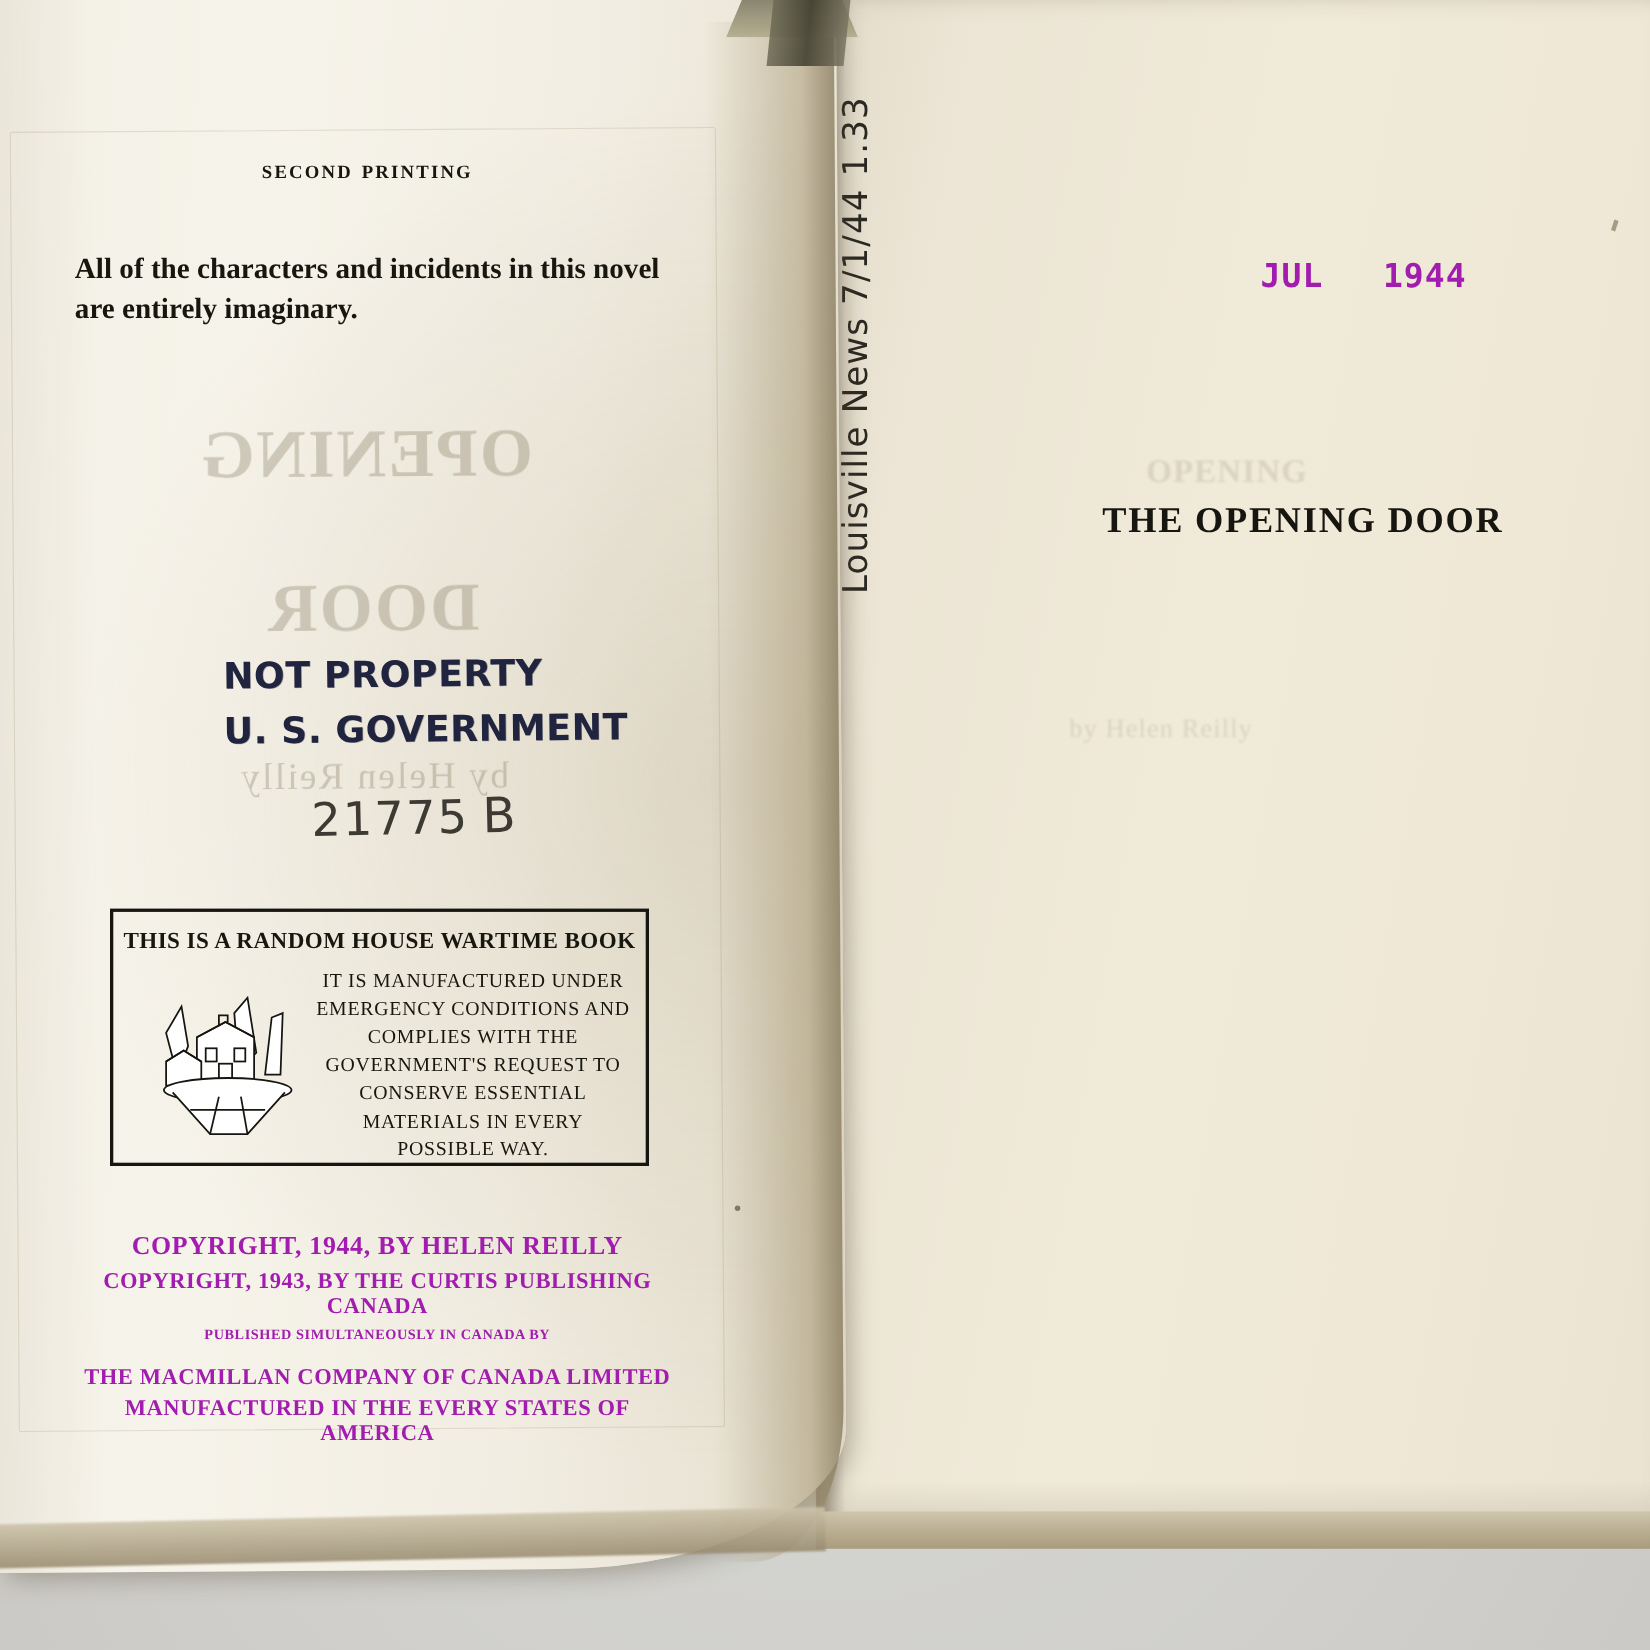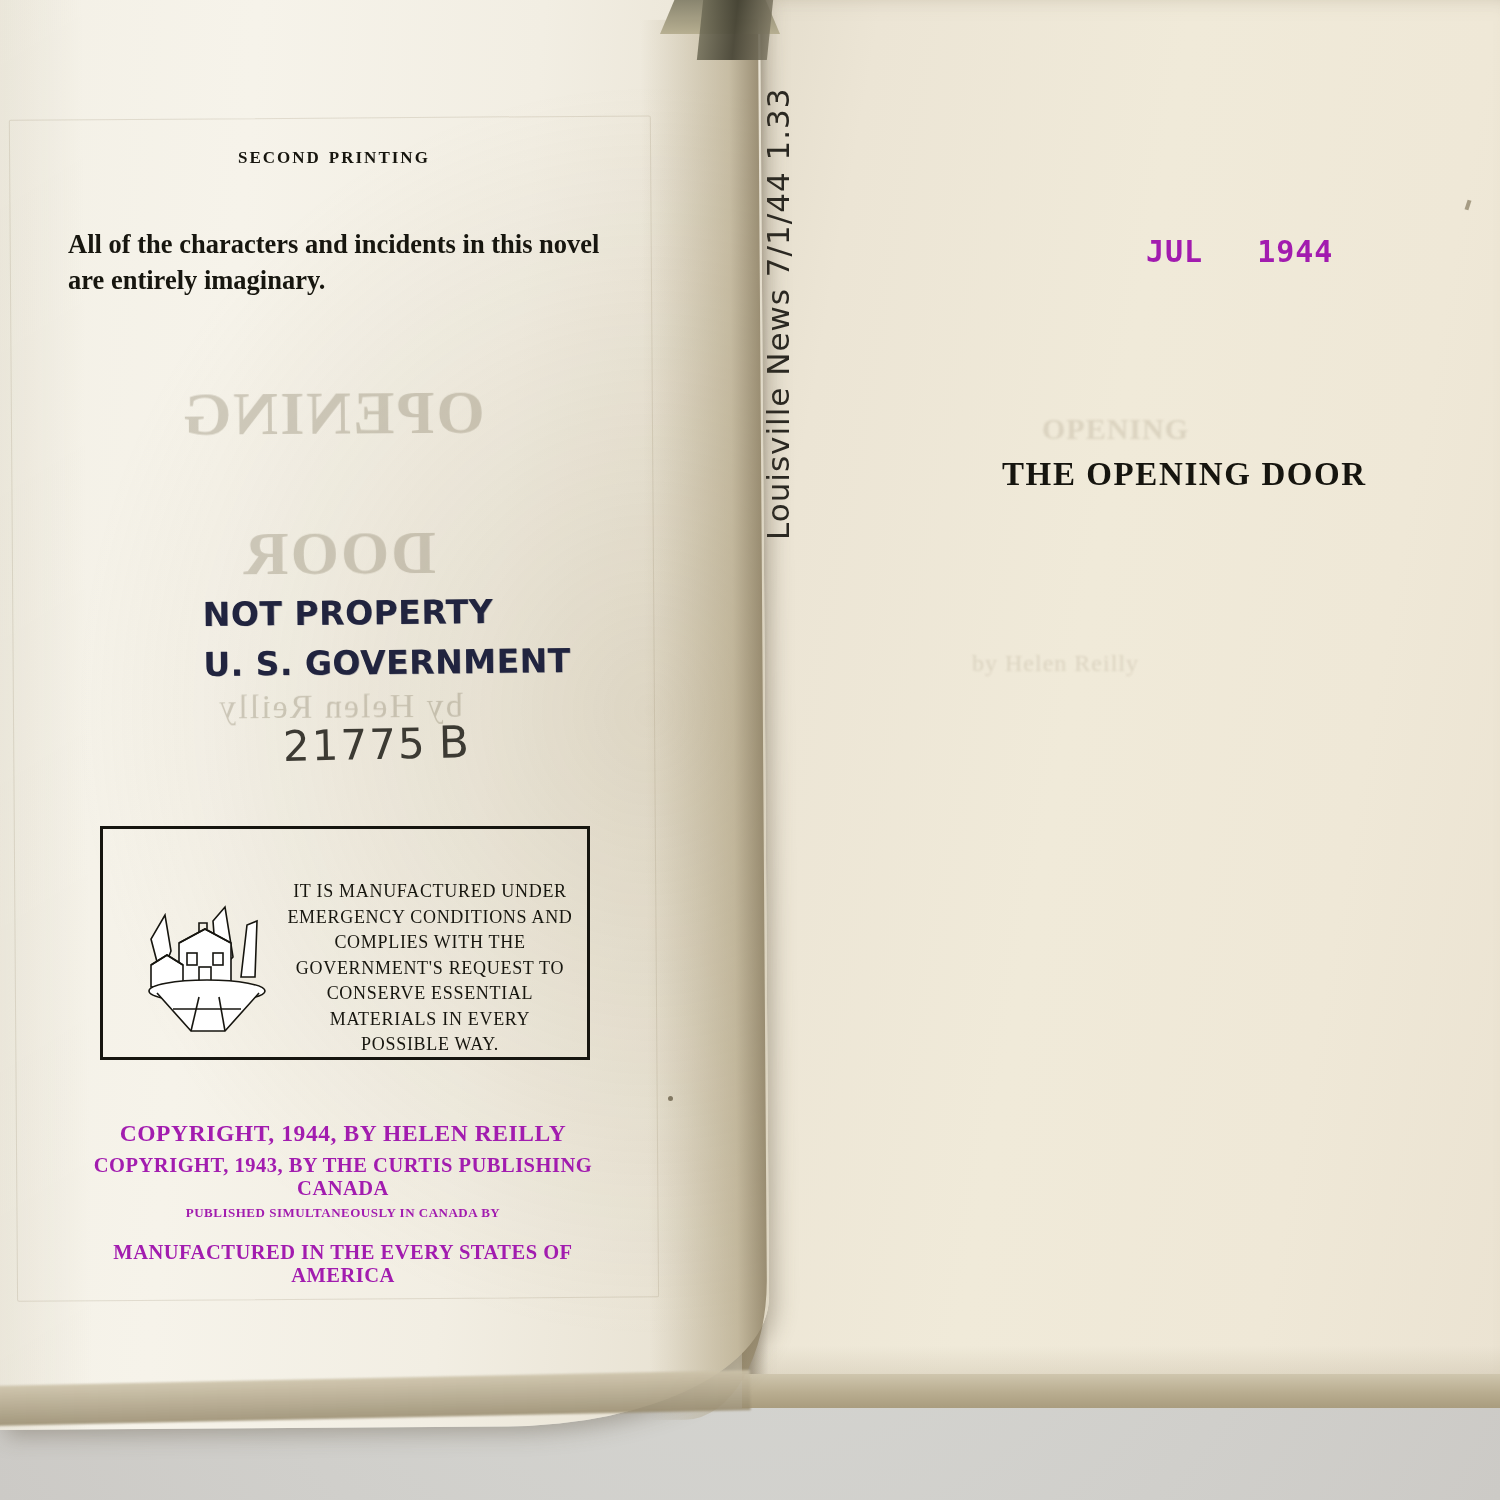--- a/index.html
+++ b/index.html
@@ -346,20 +346,21 @@
     <div class="stamp">
       <div>NOT PROPERTY</div>
       <div>U. S. GOVERNMENT</div>
     </div>
 
     <div class="accession">
       <span>21775</span><span class="suffix">B</span>
     </div>
 
     <div class="wartime-box">
+      <div class="wartime-title">THIS IS A RANDOM HOUSE WARTIME BOOK</div>
 
       <div class="wartime-emblem">
         <svg viewBox="0 0 166 156" width="166" height="156" aria-hidden="true">
           <g fill="none" stroke="#16150f" stroke-width="1.6">
 
             <path d="M40 96 L30 58 L44 34 L50 70 Z" fill="#fff"></path>
             <path d="M96 92 L92 40 L104 26 L112 76 Z" fill="#fff"></path>
             <path d="M120 96 L126 44 L136 40 L134 96 Z" fill="#fff"></path>
 
             <path d="M58 104 L58 62 L84 48 L110 62 L110 104 Z" fill="#fff"></path>
@@ -381,18 +382,19 @@
         </svg>
       </div>
 
       <div class="wartime-body">IT IS MANUFACTURED UNDER EMERGENCY CONDITIONS AND COMPLIES WITH THE GOVERNMENT'S REQUEST TO CONSERVE ESSENTIAL MATERIALS IN EVERY POSSIBLE WAY.</div>
     </div>
 
     <div class="copyright-block">
       <div class="cline-1">COPYRIGHT, 1944, BY HELEN REILLY</div>
       <div class="cline-2">COPYRIGHT, 1943, BY THE CURTIS PUBLISHING CANADA</div>
       <div class="cline-3">PUBLISHED SIMULTANEOUSLY IN CANADA BY</div>
+      <div class="cline-4">THE MACMILLAN COMPANY OF CANADA LIMITED</div>
       <div class="cline-5">MANUFACTURED IN THE EVERY STATES OF AMERICA</div>
     </div>
 
     <div class="left-speck"></div>
   </div>
 </div>
 
 </body></html>

